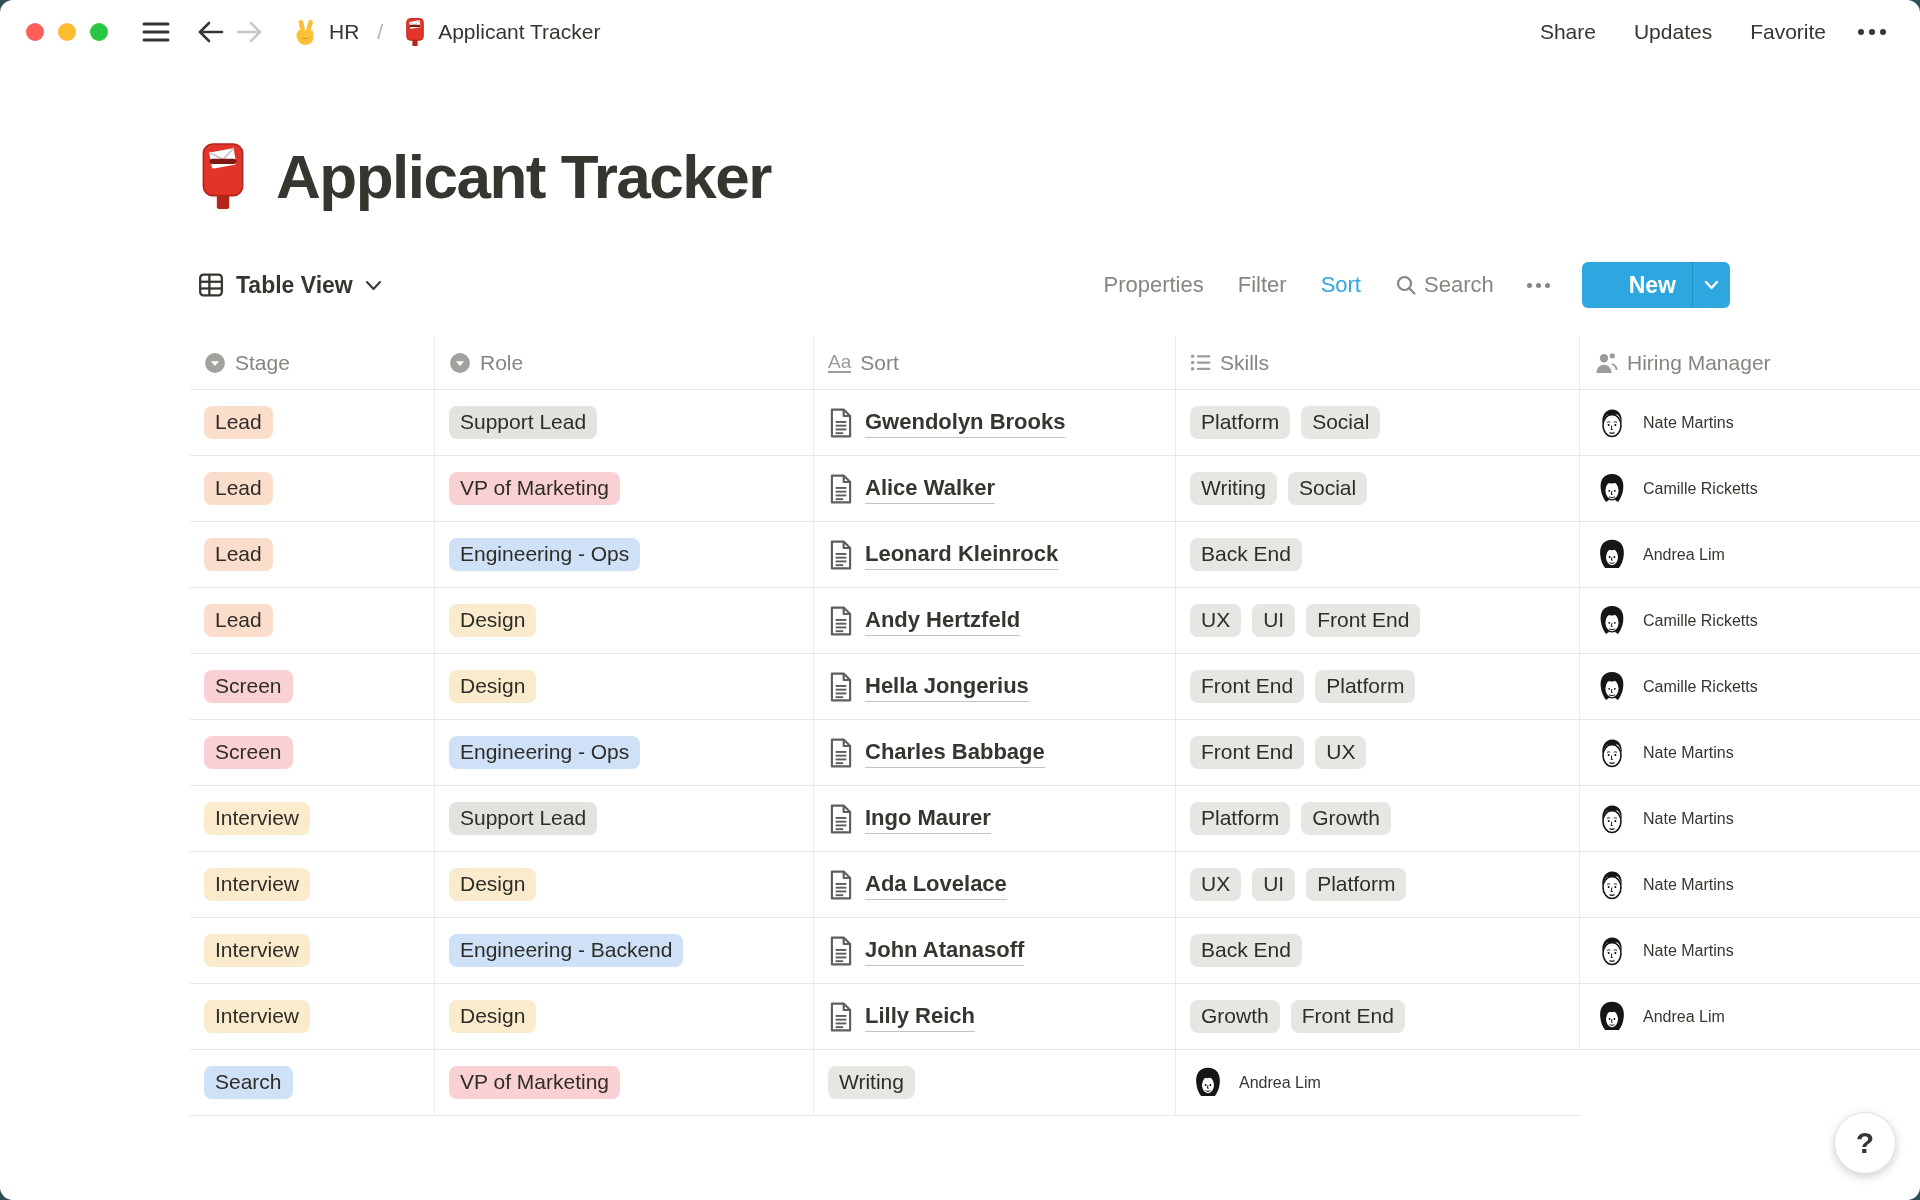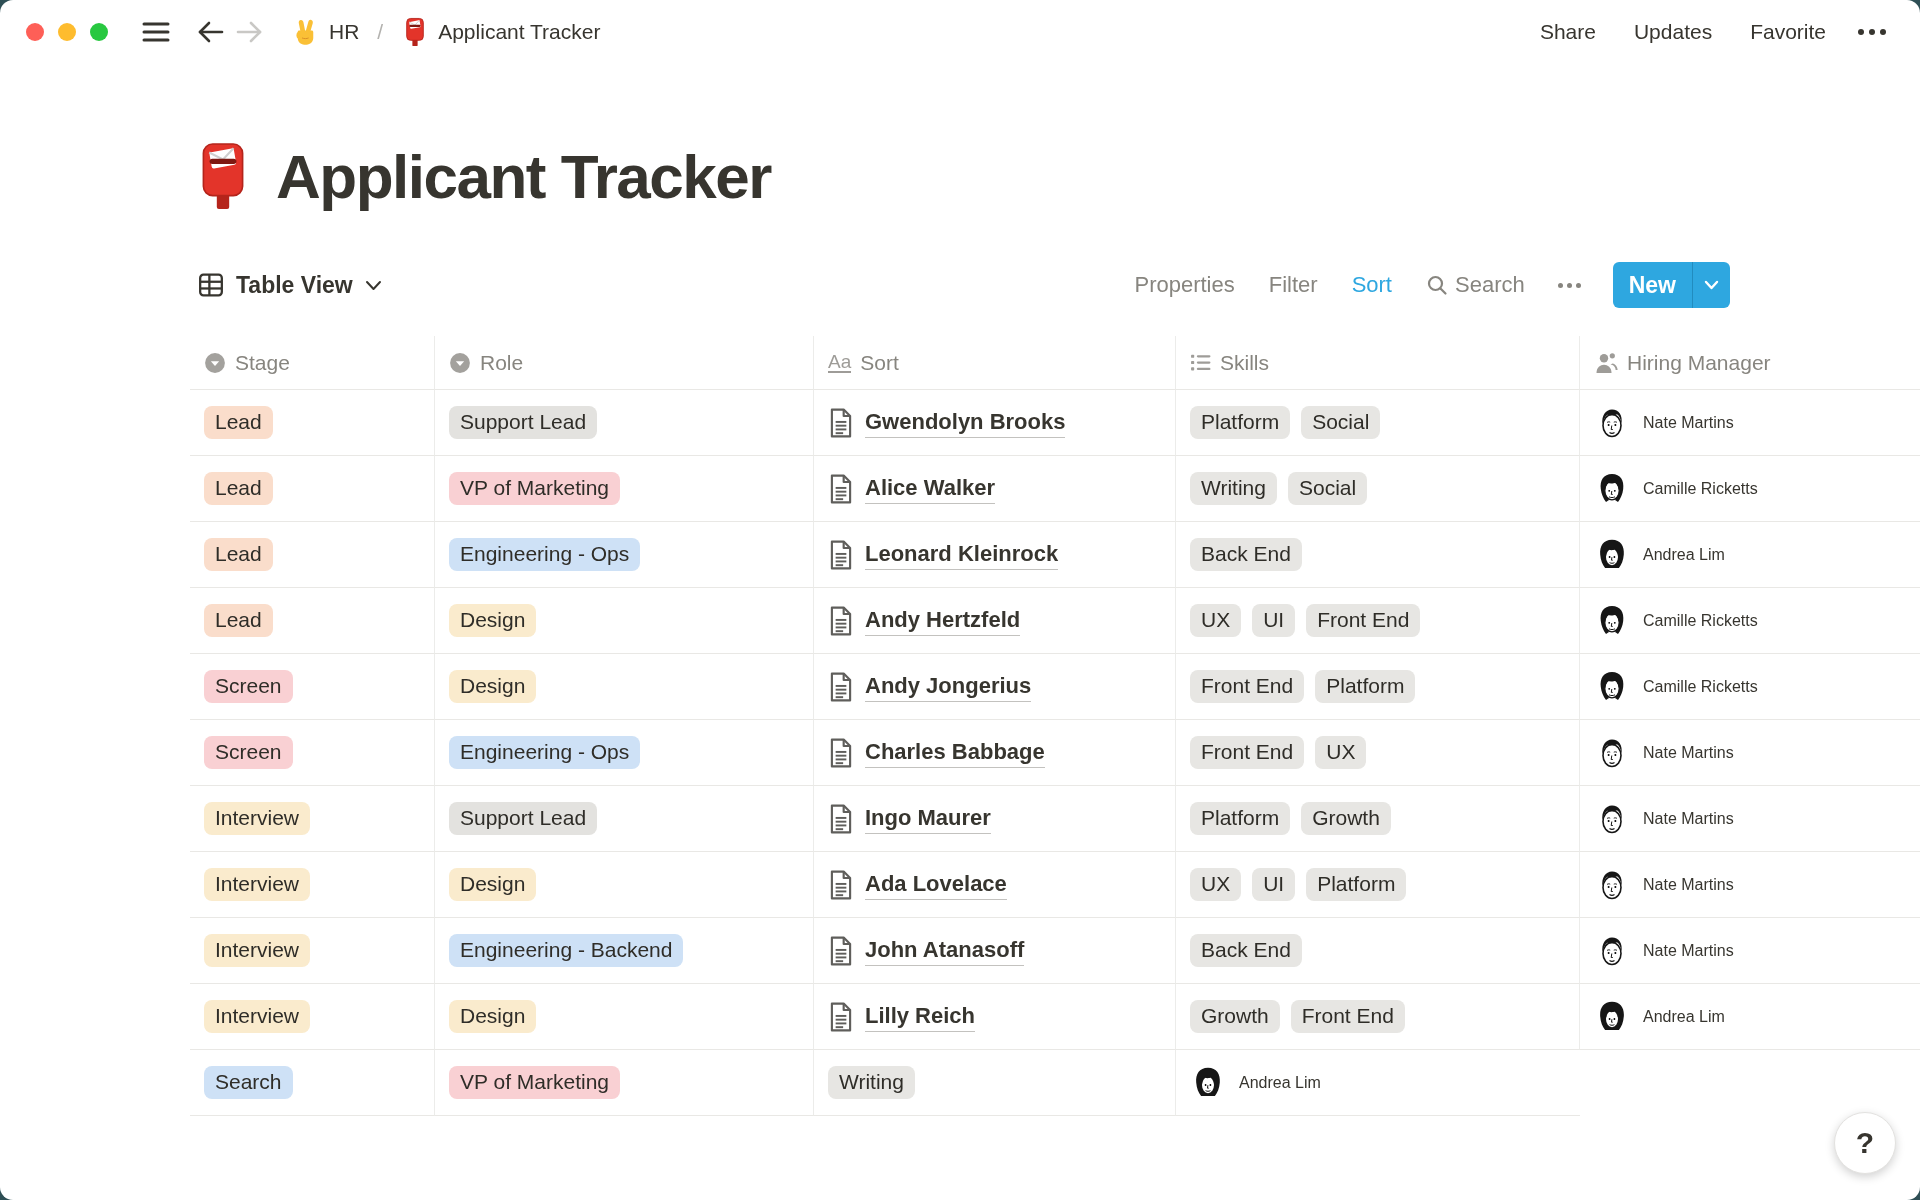--- a/index.html
+++ b/index.html
@@ -52,21 +52,21 @@
   .view-switch b { font-size:23px; font-weight:700; }
   .toolbar-right { margin-left:auto; display:flex; align-items:center; gap:16px; }
   .tb-btn { color:#87857f; font-size:22px; padding:6px 9px; border-radius:6px; display:flex; align-items:center; gap:7px; }
   .tb-btn.active { color:#2ea7e0; }
   .tb-dots { display:flex; gap:4px; padding:8px 8px; }
   .tb-dots i { width:5px; height:5px; border-radius:50%; background:#87857f; }
   .new-btn {
     display:flex; align-items:stretch; background:#2ea7e0; border-radius:6px;
     color:#fff; height:46px; overflow:hidden; margin-left:8px;
   }
-  .new-btn .lbl { display:flex; align-items:center; padding:0 16px; font-size:23px; font-weight:700; }
+  .new-btn .lbl { display:flex; align-items:center; padding:0 16px; font-size:23px; font-weight:700;margin-left:31px; }
   .new-btn .drop { display:flex; align-items:center; padding:0 11px; border-left:1px solid rgba(13,96,138,.38); }
 
   
   .table { margin-left:190px; margin-top:26px; }
   .tr-grid { display:grid; grid-template-columns:245px 379px 362px 404px 1fr; }
   .th, .td { border-bottom:1px solid #e9e8e5; }
   .th { height:54px; display:flex; align-items:center; gap:9px; padding:0 10px 0 14px;
         color:#87857f; font-size:21px; border-right:1px solid #ececea; }
   .th:last-child, .td:last-child { border-right:none; }
   .td { height:66px; display:flex; align-items:center; padding:0 10px 0 14px; border-right:1px solid #ececea; }
@@ -474,21 +474,21 @@
                   <path d="M3.5 1.5h11l6 6v19h-17z" fill="#fff" stroke="#5f5e5b" stroke-width="2" stroke-linejoin="round"></path>
                   <path d="M14.5 1.5v6h6" fill="none" stroke="#5f5e5b" stroke-width="2" stroke-linejoin="round"></path>
                   <g stroke="#5f5e5b" stroke-width="1.8">
                     <line x1="7" y1="13" x2="17" y2="13"></line>
                     <line x1="7" y1="16.5" x2="17" y2="16.5"></line>
                     <line x1="7" y1="20" x2="17" y2="20"></line>
                     <line x1="7" y1="23.5" x2="14" y2="23.5"></line>
                   </g>
                 </svg>
               </span>
-              <span class="nm">Andy Jongerius</span>
+              <span class="nm">Hella Jongerius</span>
             </span>
           </div>
           <div class="td">
             <span class="tag" style="background: rgb(231, 230, 227);">Front End</span>
             <span class="tag" style="background: rgb(231, 230, 227);">Platform</span>
           </div>
           <div class="td">
             <span class="person">
               <span>
                 <svg class="avatar" viewBox="0 0 36 36">

